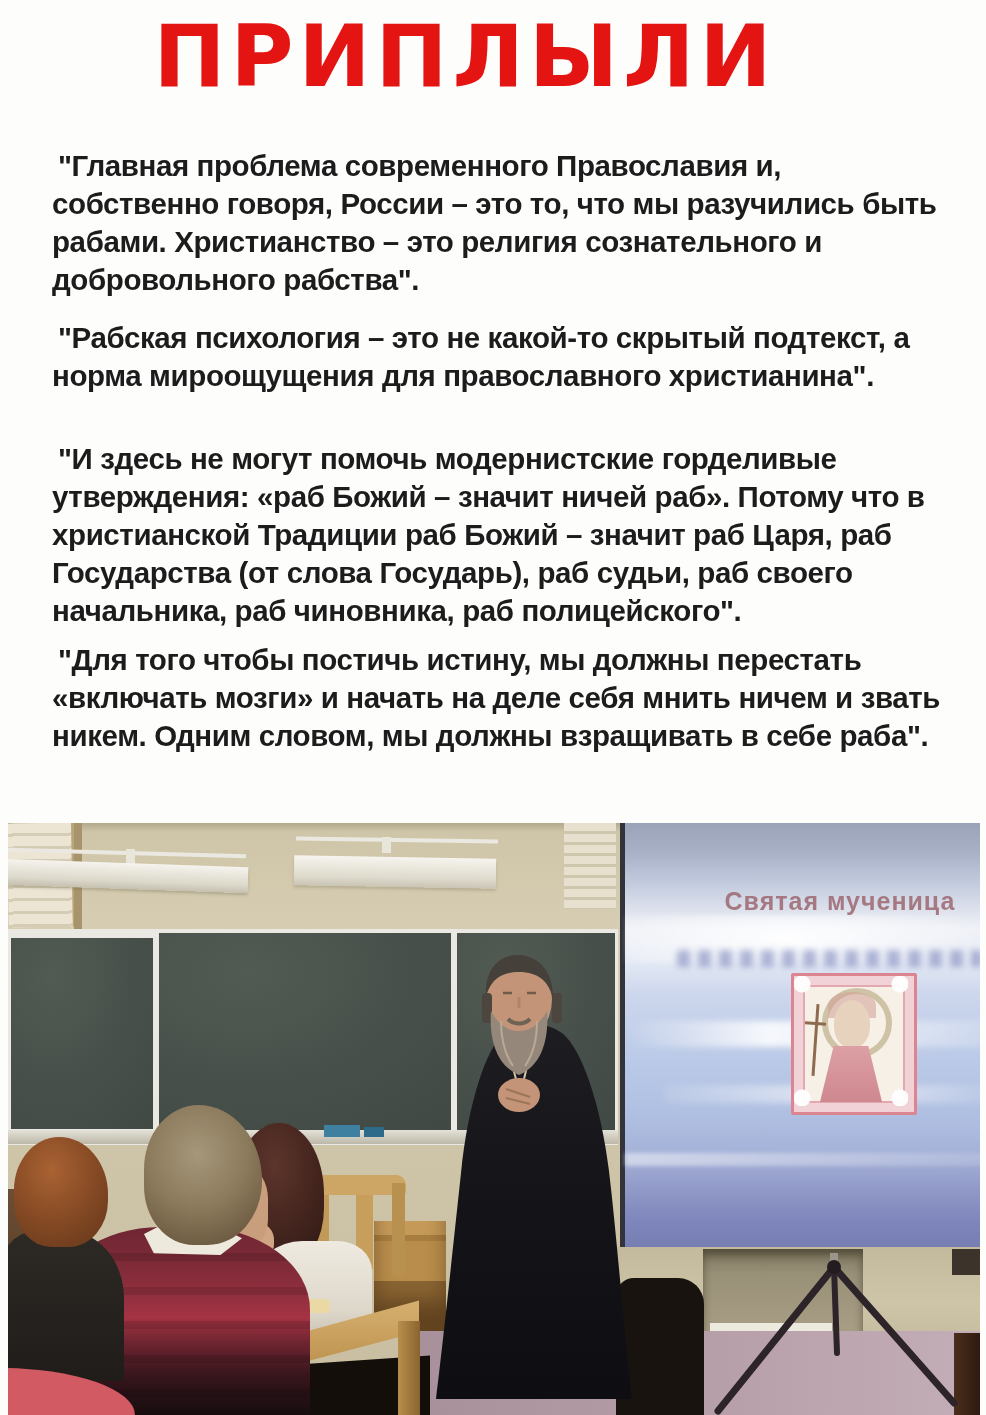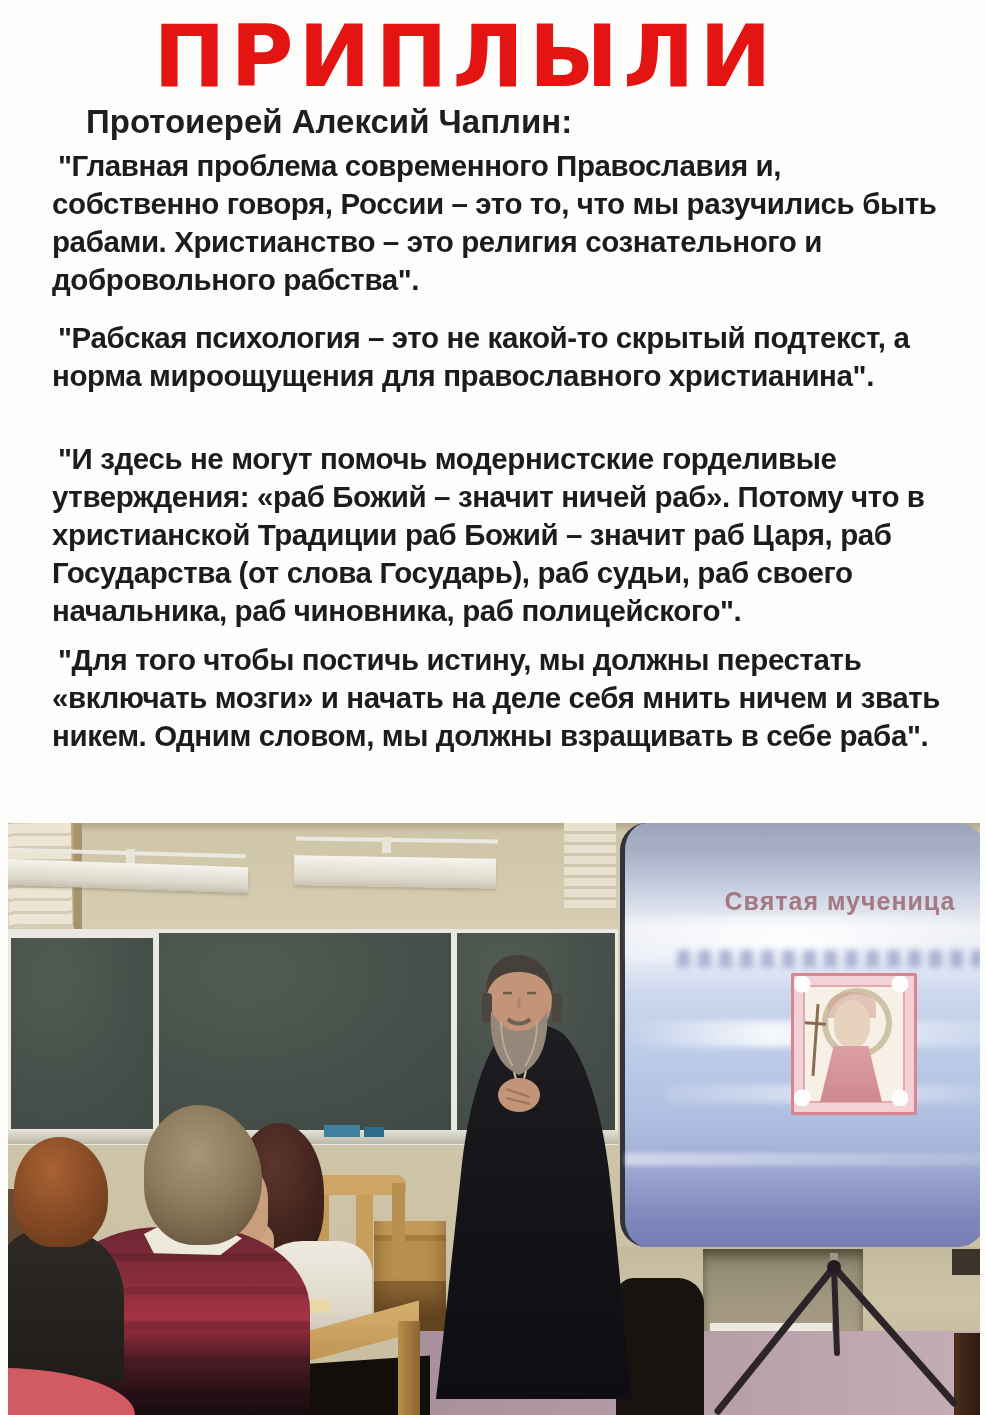--- a/index.html
+++ b/index.html
@@ -39,21 +39,21 @@
   .panel{background:radial-gradient(120% 120% at 30% 20%,#525b53 0%,#47504a 45%,#3e4741 100%);}
   .panel-left{left:3px;top:9px;width:142px;height:191px;}
   .panel-center{left:151px;top:4px;width:292px;height:197px;}
   .panel-right{left:449px;top:4px;width:158px;height:197px;}
   .tray{left:0;top:201px;width:610px;height:14px;background:linear-gradient(180deg,#e4e1d7,#bcb8a9);}
   .chalk-item-1{left:316px;top:196px;width:36px;height:12px;background:#3f7fa0;}
   .chalk-item-2{left:356px;top:198px;width:20px;height:10px;background:#2e6a8a;}
 
   .screen{left:612px;top:0;width:360px;height:424px;border-left:5px solid #33333b;
       background:linear-gradient(180deg,#9ba3b9 0,#a9b1c7 30px,#c2cbde 60px,#eef0f6 105px,#e6ebf5 135px,
-                 #cdd7ed 170px,#bccbe8 230px,#b0c0e2 290px,#a5b2d8 330px,#8f97c6 370px,#7d85bb 400px,#767eb2 100%);border-radius:27px;}
+                 #cdd7ed 170px,#bccbe8 230px,#b0c0e2 290px,#a5b2d8 330px,#8f97c6 370px,#7d85bb 400px,#767eb2 100%);}
   .screen-glow{left:0;top:92px;width:360px;height:48px;filter:blur(2px);
       background:radial-gradient(62% 100% at 45% 50%,rgba(255,255,255,.95),rgba(255,255,255,0));}
   .streak-1{left:0;top:198px;width:360px;height:26px;filter:blur(3px);
       background:linear-gradient(90deg,rgba(255,255,255,0),rgba(255,255,255,.85) 40%,rgba(255,255,255,.2));}
   .streak-2{left:40px;top:262px;width:320px;height:18px;filter:blur(3px);
       background:linear-gradient(90deg,rgba(255,255,255,.1),rgba(255,255,255,.6) 55%,rgba(255,255,255,.1));}
   .streak-3{left:0;top:330px;width:360px;height:13px;filter:blur(2px);
       background:linear-gradient(90deg,rgba(255,255,255,.5),rgba(255,255,255,.15));}
   .slide-title{left:80px;top:64px;width:270px;text-align:center;font-size:25px;font-weight:bold;
       color:rgba(152,95,104,.8);letter-spacing:1px;filter:blur(.7px);}
@@ -128,21 +128,20 @@
   .girl1-hair{left:6px;top:314px;width:94px;height:110px;border-radius:48% 52% 42% 40%;
       background:radial-gradient(90% 90% at 40% 30%,#a96233 0,#8a4d26 45%,#64361a 100%);}
   .red-corner{left:-8px;top:545px;width:135px;height:47px;background:#d15a63;border-radius:0 100% 0 0;}
 </style>
 </head>
 <body>
 
 <div class="page">
 
   <div class="big-title">ПРИПЛЫЛИ</div>
-  <div class="speaker">Протоиерей Алексий Чаплин:</div>
   <p class="quote q1">"Главная проблема современного Православия и, собственно говоря, России – это то, что мы разучились быть рабами. Христианство – это религия сознательного и добровольного рабства".</p>
   <p class="quote q2">"Рабская психология – это не какой-то скрытый подтекст, а норма мироощущения для православного христианина".</p>
   <p class="quote q3">"И здесь не могут помочь модернистские горделивые утверждения: «раб Божий – значит ничей раб». Потому что в христианской Традиции раб Божий – значит раб Царя, раб Государства (от слова Государь), раб судьи, раб своего начальника, раб чиновника, раб полицейского".</p>
   <p class="quote q4">"Для того чтобы постичь истину, мы должны перестать «включать мозги» и начать на деле себя мнить ничем и звать никем. Одним словом, мы должны взращивать в себе раба".</p>
 
   <div class="photo">
 
     <div class="poster-left"></div>
     <div class="wall-trim"></div>
     <div class="poster-right"></div>

